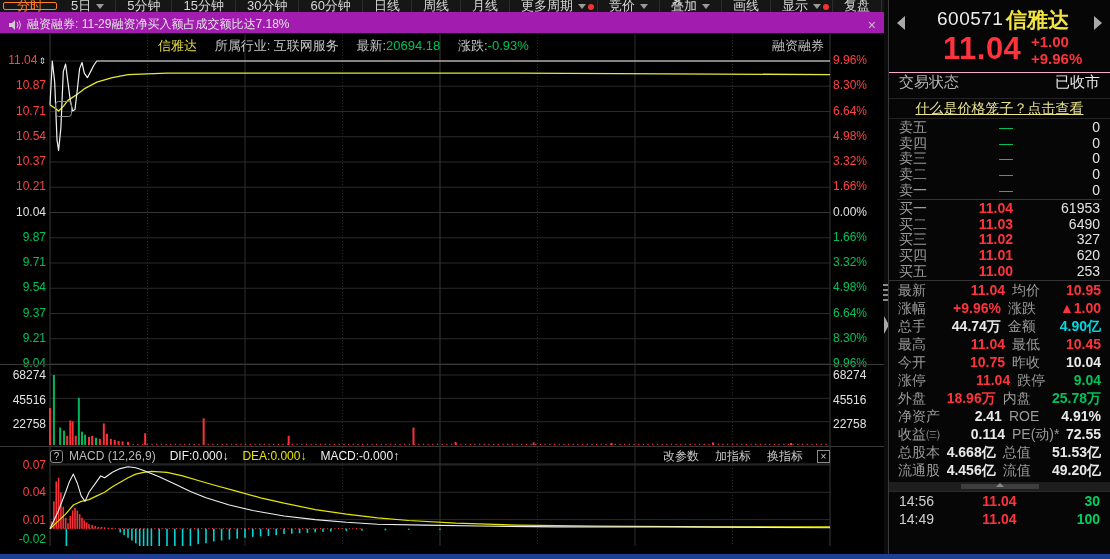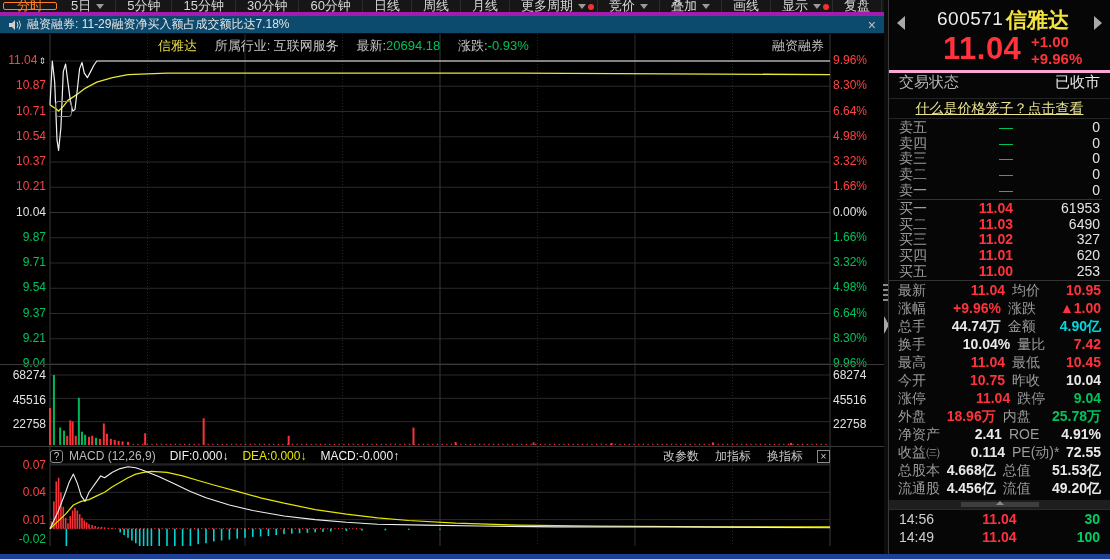--- a/index.html
+++ b/index.html
@@ -13,21 +13,21 @@
   .tb-item{position:relative;display:flex;align-items:center;padding:0 11px;font-size:13px;color:#d8d8d8;
     border-right:1px solid #2c2c2c;cursor:pointer;white-space:nowrap;}
   .tb-item.active{color:#ff7e26;border:1px solid #ff7e26;border-radius:2px;margin:2px 3px 2px 3px;padding:0 13px;}
   .caret{width:0;height:0;border-left:4px solid transparent;border-right:4px solid transparent;border-top:5px solid #9a9a9a;margin-left:5px;}
   .reddot{position:absolute;top:4px;right:3px;width:6px;height:6px;border-radius:50%;background:#f23131;}
   .dbl{display:inline-flex;margin-left:4px;}
   .tri-r{width:0;height:0;border-top:4px solid transparent;border-bottom:4px solid transparent;border-left:5px solid #cfcfcf;margin-left:1px;}
   .tb-expand{margin-left:6px;display:flex;align-items:center;padding:0 8px;cursor:pointer;}
 
   
-  .notice{height:18px;background:#0c4a6e;display:flex;align-items:center;padding:0 8px;position:relative;border-bottom:1px solid #090909;}
+  .notice{height:18px;background:#a21caf;display:flex;align-items:center;padding:0 8px;position:relative;border-bottom:1px solid #090909;}
   .notice-text{color:#e3e3e3;font-size:12px;margin-left:6px;}
   .notice-close{position:absolute;right:10px;top:0;color:#c3c3c3;font-size:14px;line-height:18px;cursor:pointer;}
 
   
   .price-pane{position:relative;height:330px;}
   .vol-pane{position:relative;height:82px;border-top:1px solid #3a3a3a;}
   .macd-pane{position:relative;height:99px;border-top:1px solid #3a3a3a;}
   svg.pane-svg{position:absolute;left:0;top:0;}
   .axis-label{position:absolute;font-size:12px;line-height:14px;}
   .ax-left{width:46px;text-align:right;left:0;}
@@ -56,21 +56,21 @@
 
   
   .splitter{position:absolute;left:884px;top:0;width:4px;height:559px;background:#0c0c0c;cursor:col-resize;}
   .grip{position:absolute;left:-1px;top:284px;width:6px;height:20px;
     background:repeating-linear-gradient(#8a8a8a 0 2px,transparent 2px 5px);}
   .collapse-arrow{position:absolute;left:0;top:316px;width:0;height:0;
     border-top:9px solid transparent;border-bottom:9px solid transparent;border-left:5px solid #a9a9a9;}
 
   
   .panel{position:absolute;left:888px;top:0;width:222px;height:559px;background:#060606;border-left:1px solid #3a3a3a;overflow:hidden;}
-  .p-header{position:relative;height:73px;border-bottom:3px solid #f9a8d4;}
+  .p-header{position:relative;height:73px;border-bottom:1px solid #f9a8d4;}
   .nav-tri{position:absolute;top:16px;width:0;height:0;border-top:7px solid transparent;border-bottom:7px solid transparent;cursor:pointer;}
   .nav-prev{left:8px;border-right:8px solid #a9a9a9;}
   .nav-next{right:8px;border-left:8px solid #a9a9a9;}
   .p-code{position:absolute;left:48px;top:8px;font-size:19px;color:#ededed;letter-spacing:.5px;}
   .p-name{position:absolute;left:117px;top:6px;font-size:21px;font-weight:bold;color:#f2e33d;}
   .p-price{position:absolute;left:54px;top:31px;font-size:31px;font-weight:bold;color:#ff333c;letter-spacing:.5px;}
   .p-chg{position:absolute;left:142px;top:33px;font-size:15px;font-weight:bold;color:#ff333c;line-height:17px;}
   .p-row{display:flex;align-items:flex-start;padding:0 10px;font-size:15px;border-bottom:1px solid #232323;}
   .p-status{height:26px;}
   .p-status .lab{color:#b3b3b3;}
@@ -666,26 +666,20 @@
           <span class="sl2">涨跌</span>
           <span class="sv2 c-r">▲1.00</span>
         </div>
         <div class="stat-row">
           <span class="sl">总手</span>
           <span class="sv1 c-w">44.74万</span>
           <span class="sl2">金额</span>
           <span class="sv2 c-c">4.90亿</span>
         </div>
         <div class="stat-row">
-          <span class="sl">换手</span>
-          <span class="sv1 c-w">10.04%</span>
-          <span class="sl2">量比</span>
-          <span class="sv2 c-r">7.42</span>
-        </div>
-        <div class="stat-row">
           <span class="sl">最高</span>
           <span class="sv1 c-r">11.04</span>
           <span class="sl2">最低</span>
           <span class="sv2 c-r">10.45</span>
         </div>
         <div class="stat-row">
           <span class="sl">今开</span>
           <span class="sv1 c-r">10.75</span>
           <span class="sl2">昨收</span>
           <span class="sv2 c-w">10.04</span>

